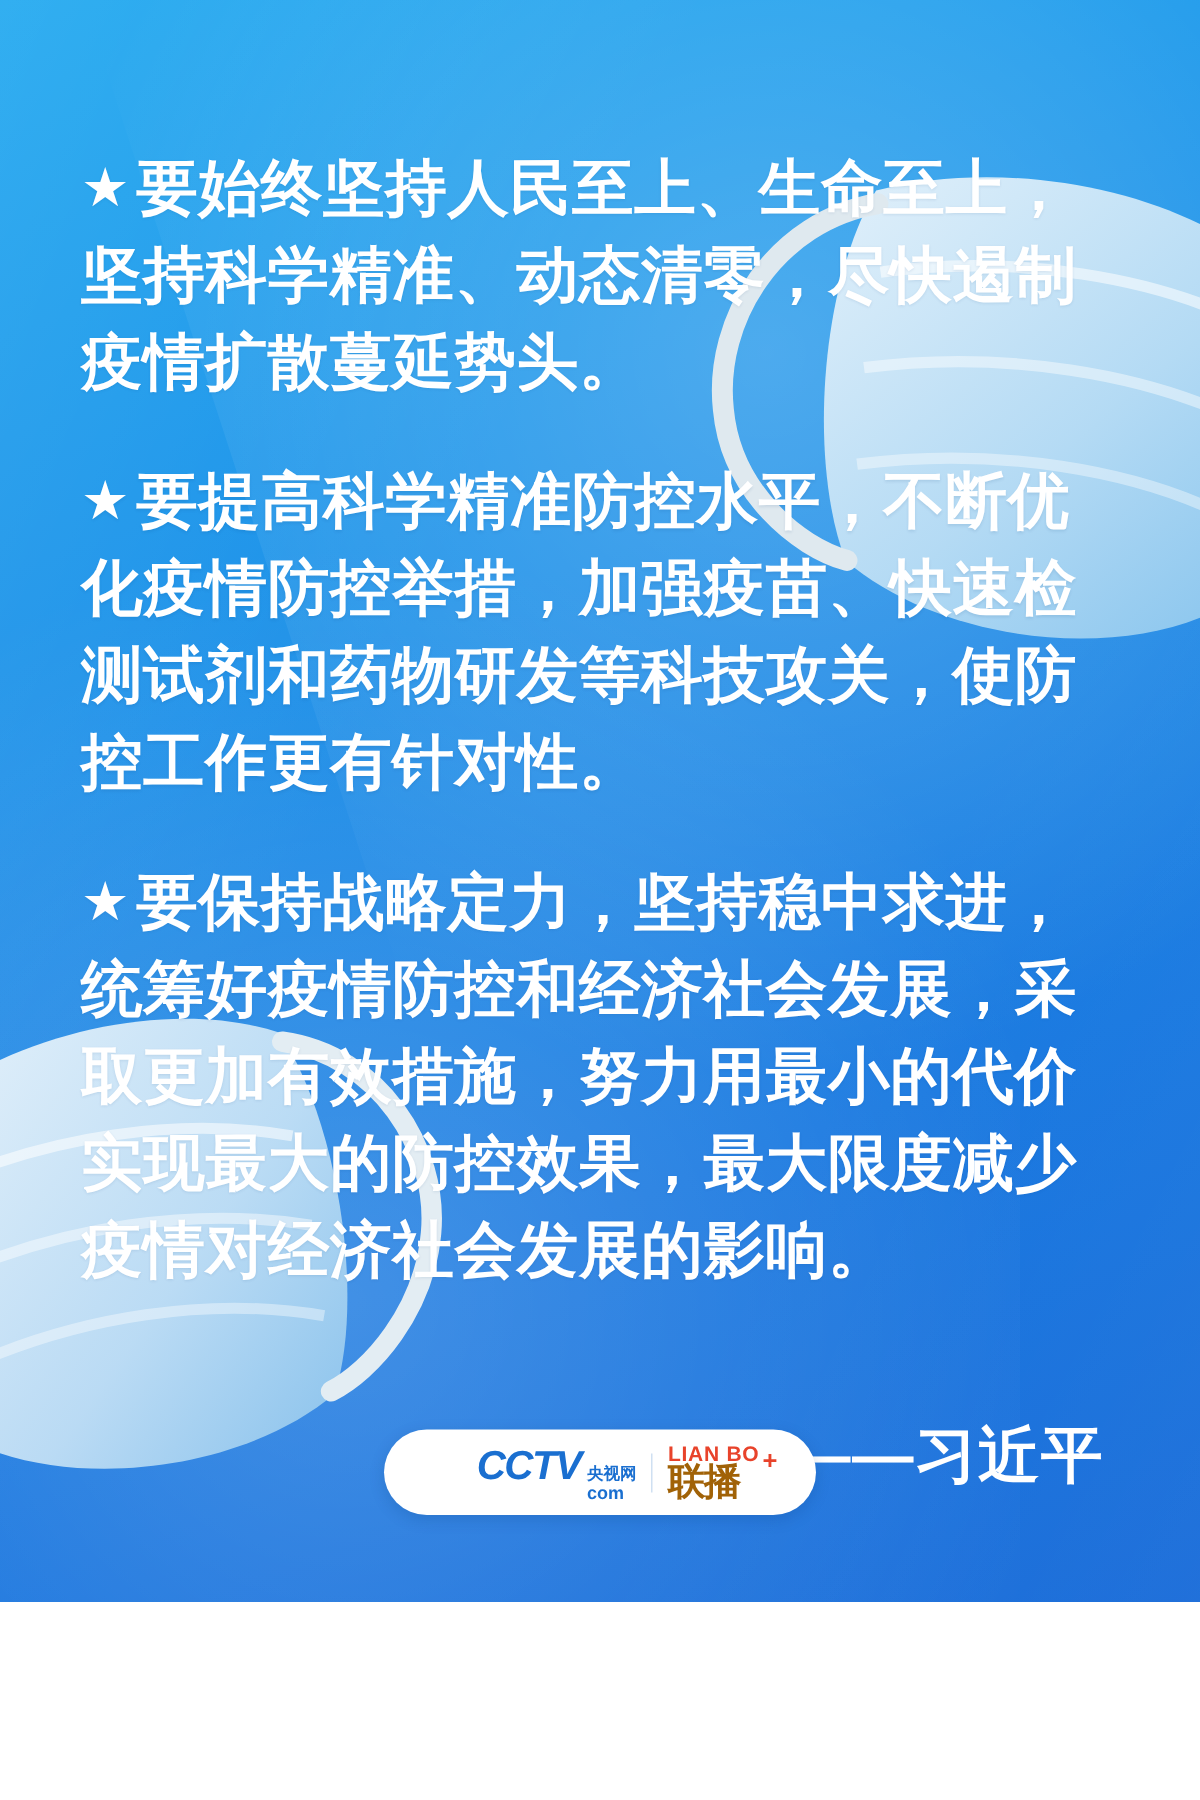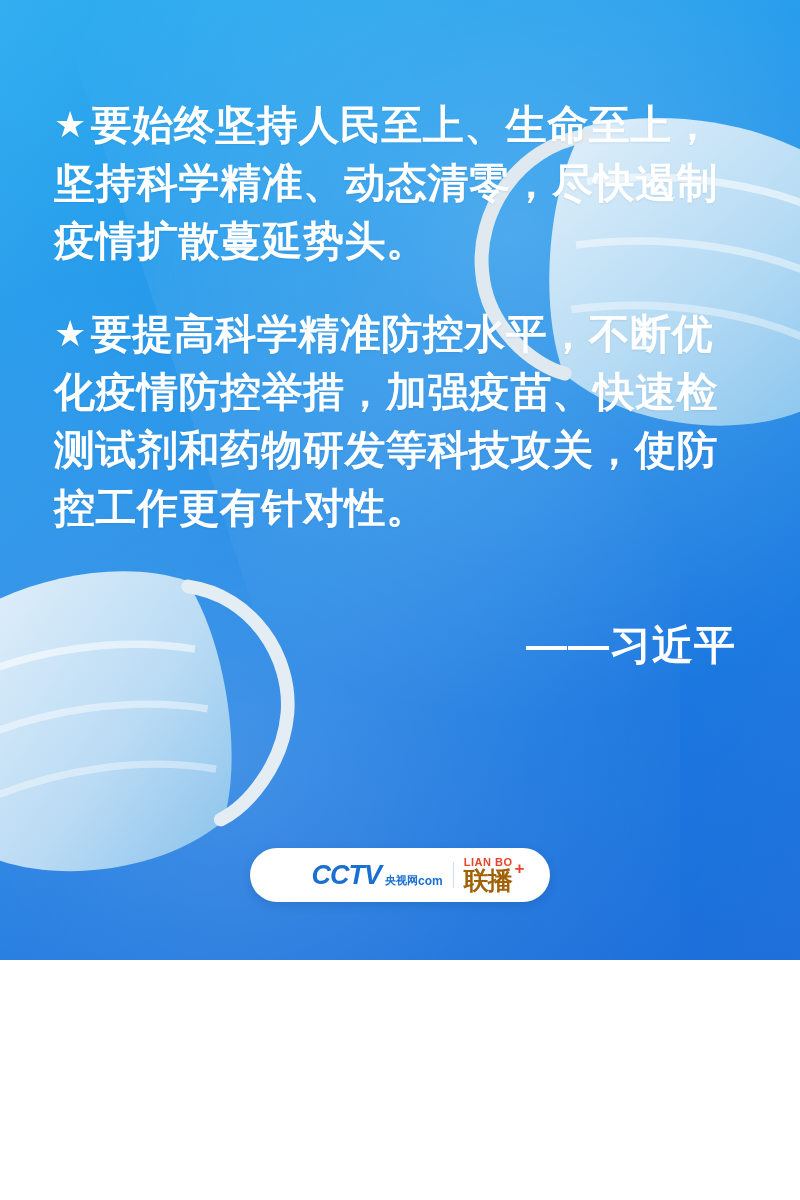--- a/index.html
+++ b/index.html
@@ -7,21 +7,21 @@
     margin: 0;
     padding: 0;
     background: #ffffff;
   }
   body {
     font-family: "Liberation Sans", "DejaVu Sans", sans-serif;
   }
   .poster {
     position: relative;
     width: 800px;
-    height: 960px;
+    height: 1068px;
     overflow: hidden;
     background: linear-gradient(160deg, #1ba6ef 0%, #1b8fe8 38%, #1878e0 70%, #1569d8 100%);
   }
   
   .sweep {
     position: absolute;
     pointer-events: none;
   }
   .sweep.a {
     top: -200px;
@@ -127,21 +127,21 @@
     font-family: "Liberation Sans", sans-serif;
     font-weight: 700;
     font-style: italic;
     font-size: 27px;
     color: #1a6fd0;
     letter-spacing: -1px;
     margin-left: 40px;
   }
   .cctv-mark .cn {
     display: flex;
-    flex-direction: row;
+    flex-direction: column;
     line-height: 1;
     font-size: 11px;
     color: #1a6fd0;
     font-weight: 700;
     margin-left: 1px;
     justify-content: center;
   }
   .cctv-mark .cn .com {
     font-size: 12px;
     letter-spacing: 0;
@@ -156,21 +156,21 @@
     align-items: center;
     gap: 2px;
   }
   .lianbo .pin {
     display: flex;
     flex-direction: column;
     align-items: flex-start;
     line-height: 1;
   }
   .lianbo .pin .py {
-    font-size: 11px;
+    font-size: 14px;
     color: #e8432b;
     font-weight: 700;
     letter-spacing: 0.5px;
   }
   .lianbo .pin .zh {
     font-size: 25px;
     color: #a16207;
     font-weight: 700;
     letter-spacing: -1px;
   }
@@ -224,20 +224,23 @@
   <div class="content">
 
     <p class="para">
       <span class="star">★</span><span>要始终坚持人民至上、生命至上，坚持科学精准、动态清零，尽快遏制疫情扩散蔓延势头。</span>
     </p>
 
     <p class="para">
       <span class="star">★</span><span>要提高科学精准防控水平，不断优化疫情防控举措，加强疫苗、快速检测试剂和药物研发等科技攻关，使防控工作更有针对性。</span>
     </p>
 
+    <p class="para">
+      <span class="star">★</span><span>要保持战略定力，坚持稳中求进，统筹好疫情防控和经济社会发展，采取更加有效措施，努力用最小的代价实现最大的防控效果，最大限度减少疫情对经济社会发展的影响。</span>
+    </p>
 
     <div class="signature">——习近平</div>
   </div>
 
   <div class="logo-bar">
     <div class="logo-pill">
       <div class="cctv-mark">
         <span class="cctv">CCTV</span>
         <span class="cn">
           <span>央视网</span>

